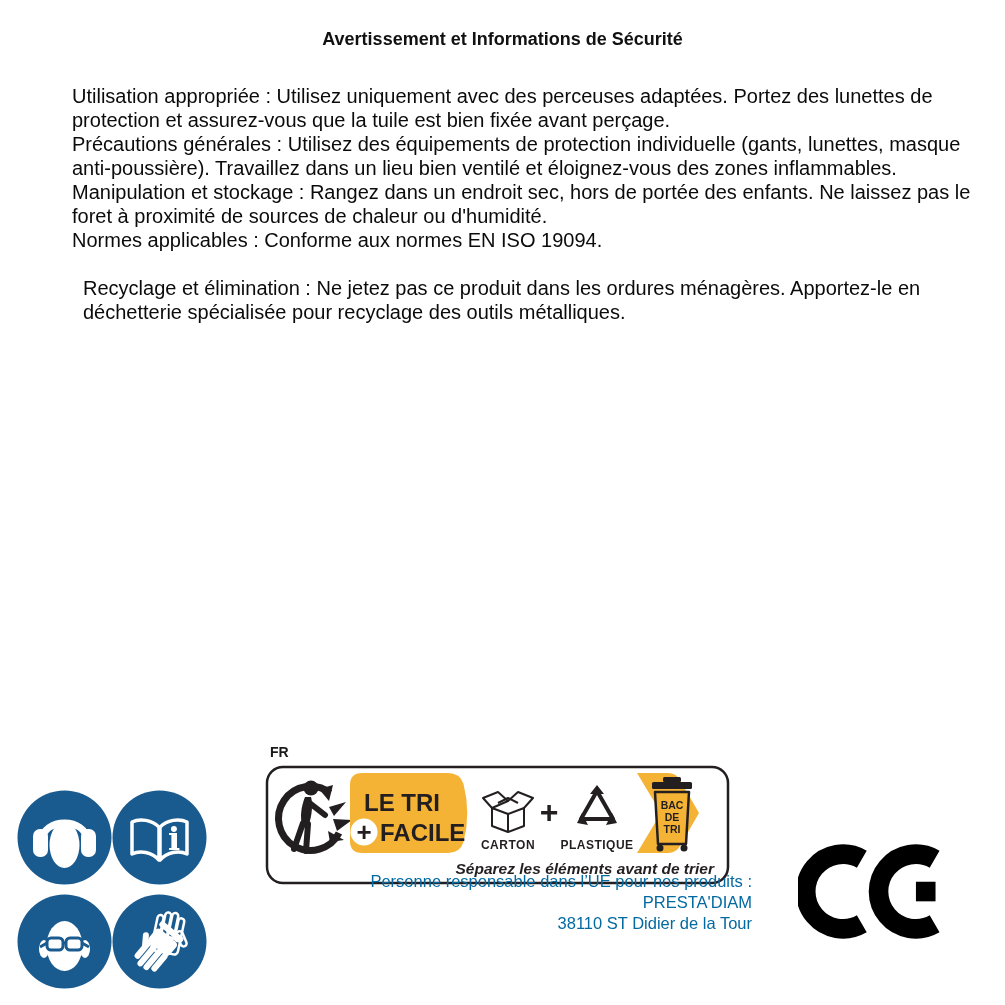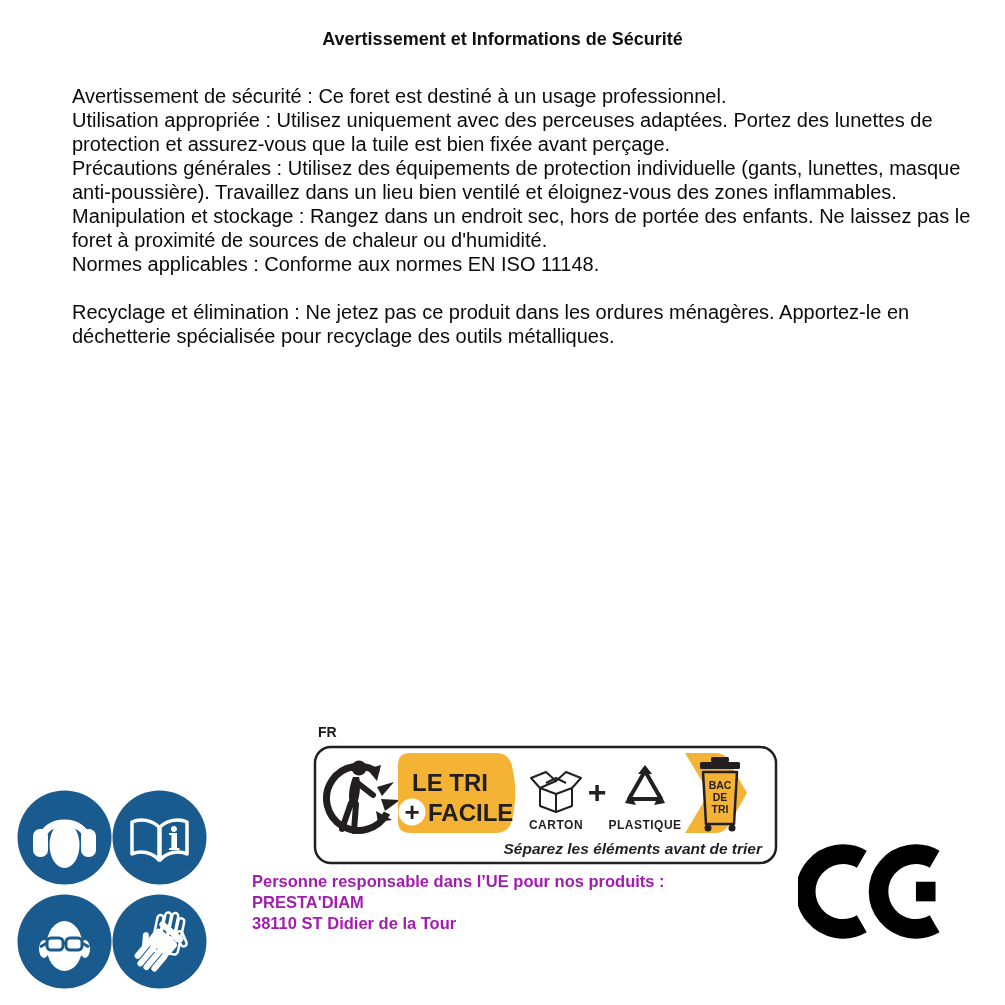--- a/index.html
+++ b/index.html
@@ -16,50 +16,49 @@
   svg{display:block;font-family:inherit;}
   .page-title{
     position:absolute;top:29px;left:0;width:100%;text-align:center;
     font-size:18px;font-weight:bold;color:#111;
   }
   .body-text{
     position:absolute;top:84px;left:72px;width:915px;
     font-size:20px;line-height:24px;color:#0b0b0b;
   }
   .body-text p{margin:0;}
-  .body-text p.spaced{margin-top:24px;}
+  .body-text p.spaced{margin-top:24px;margin-left:11px;}
   .picto{position:absolute;width:97px;height:97px;}
   .picto-ear{left:16px;top:789px;}
   .picto-book{left:111px;top:789px;}
   .picto-eye{left:16px;top:893px;}
   .picto-glove{left:111px;top:893px;}
-  .tri-area{position:absolute;left:265px;top:724px;margin-left:48px;}
+  .tri-area{position:absolute;left:265px;top:744px;}
   .fr-label{font-size:14px;font-weight:bold;color:#1a1a1a;margin:0 0 5px 5px;}
   .contact{
-    position:absolute;left:252px;top:871px;width:500px;text-align:left;
-    font-size:16.5px;line-height:21px;font-weight:bold;color:#a21caf;
+    position:absolute;left:252px;top:871px;width:500px;text-align:right;
+    font-size:16.5px;line-height:21px;font-weight:normal;color:#0369a1;
   }
   .ce-mark{position:absolute;left:798px;top:843px;}
   .fill-blue{fill:var(--blue);}
   .fill-yellow{fill:var(--yellow);}
   .fill-ink{fill:var(--ink);}
   .stroke-ink{stroke:var(--ink);}
   .stroke-blue{stroke:var(--blue);}
 </style>
 </head>
 <body>
 
 <div class="page-title">Avertissement et Informations de Sécurité</div>
 
 <div class="body-text">
-  <p>Avertissement de sécurité : Ce foret est destiné à un usage professionnel.</p>
   <p>Utilisation appropriée : Utilisez uniquement avec des perceuses adaptées. Portez des lunettes de protection et assurez-vous que la tuile est bien fixée avant perçage.</p>
   <p>Précautions générales : Utilisez des équipements de protection individuelle (gants, lunettes, masque anti-poussière). Travaillez dans un lieu bien ventilé et éloignez-vous des zones inflammables.</p>
   <p>Manipulation et stockage : Rangez dans un endroit sec, hors de portée des enfants. Ne laissez pas le foret à proximité de sources de chaleur ou d'humidité.</p>
-  <p>Normes applicables : Conforme aux normes EN ISO 11148.</p>
+  <p>Normes applicables : Conforme aux normes EN ISO 19094.</p>
   <p class="spaced">Recyclage et élimination : Ne jetez pas ce produit dans les ordures ménagères. Apportez-le en déchetterie spécialisée pour recyclage des outils métalliques.</p>
 </div>
 
 <svg class="picto picto-ear" viewBox="0 0 97 97">
   <circle cx="48.5" cy="48.5" r="47" class="fill-blue"></circle>
   <path d="M26,52 C26,28 71,28 71,52" fill="none" stroke="#fff" stroke-width="7" stroke-linecap="round"></path>
   <rect x="17" y="40" width="15" height="28" rx="7" fill="#fff"></rect>
   <rect x="65" y="40" width="15" height="28" rx="7" fill="#fff"></rect>
   <ellipse cx="48.5" cy="56" rx="15" ry="23" fill="#fff"></ellipse>
 </svg>

